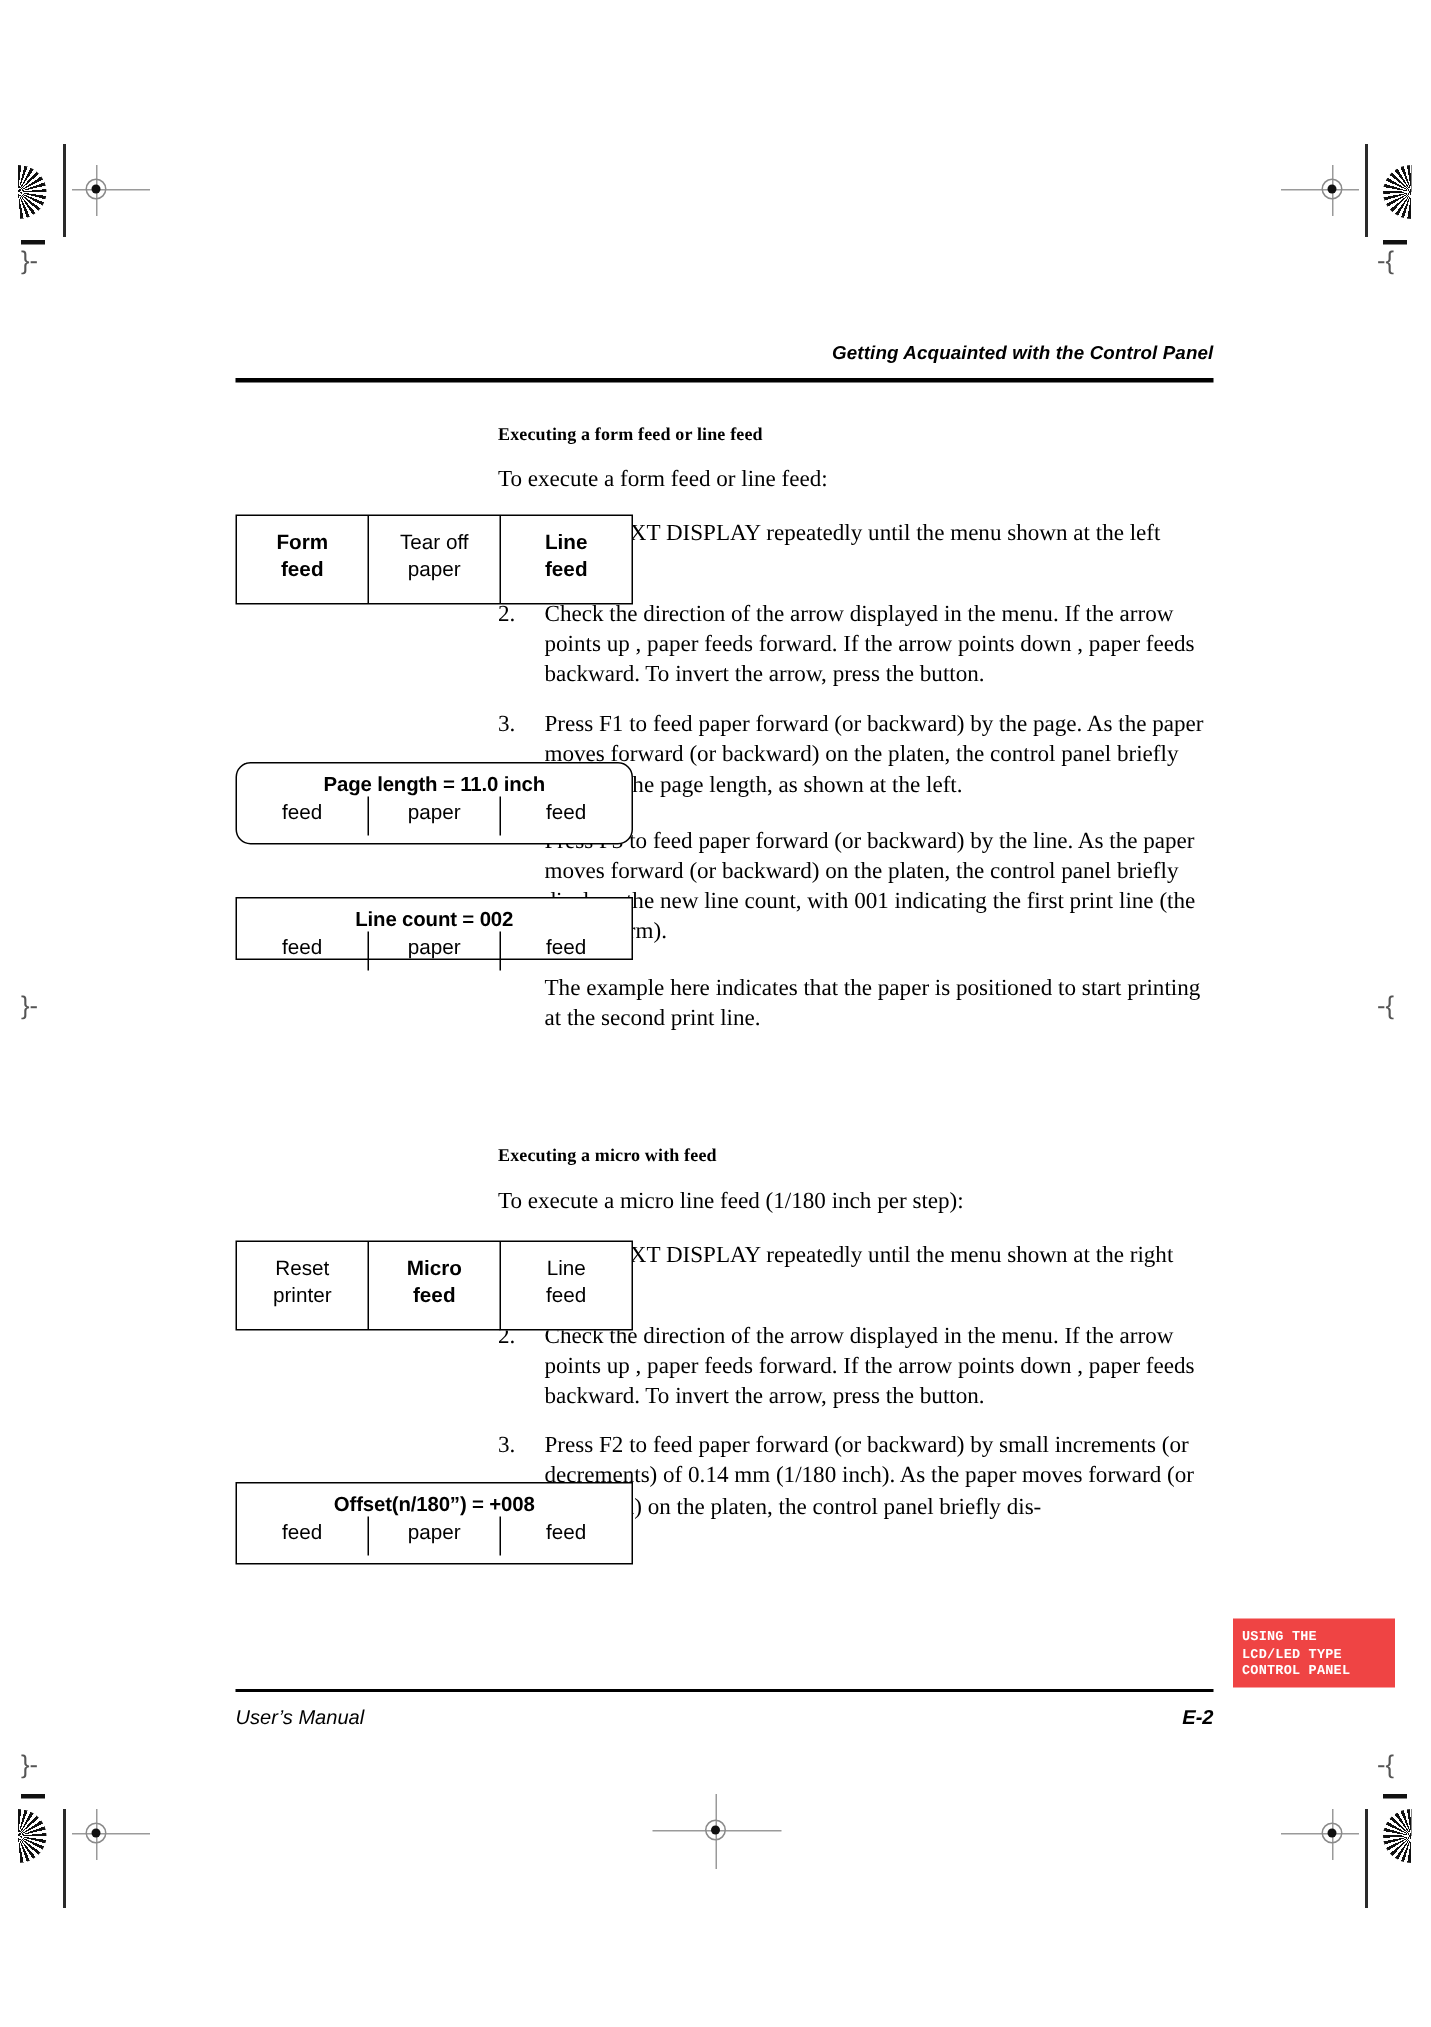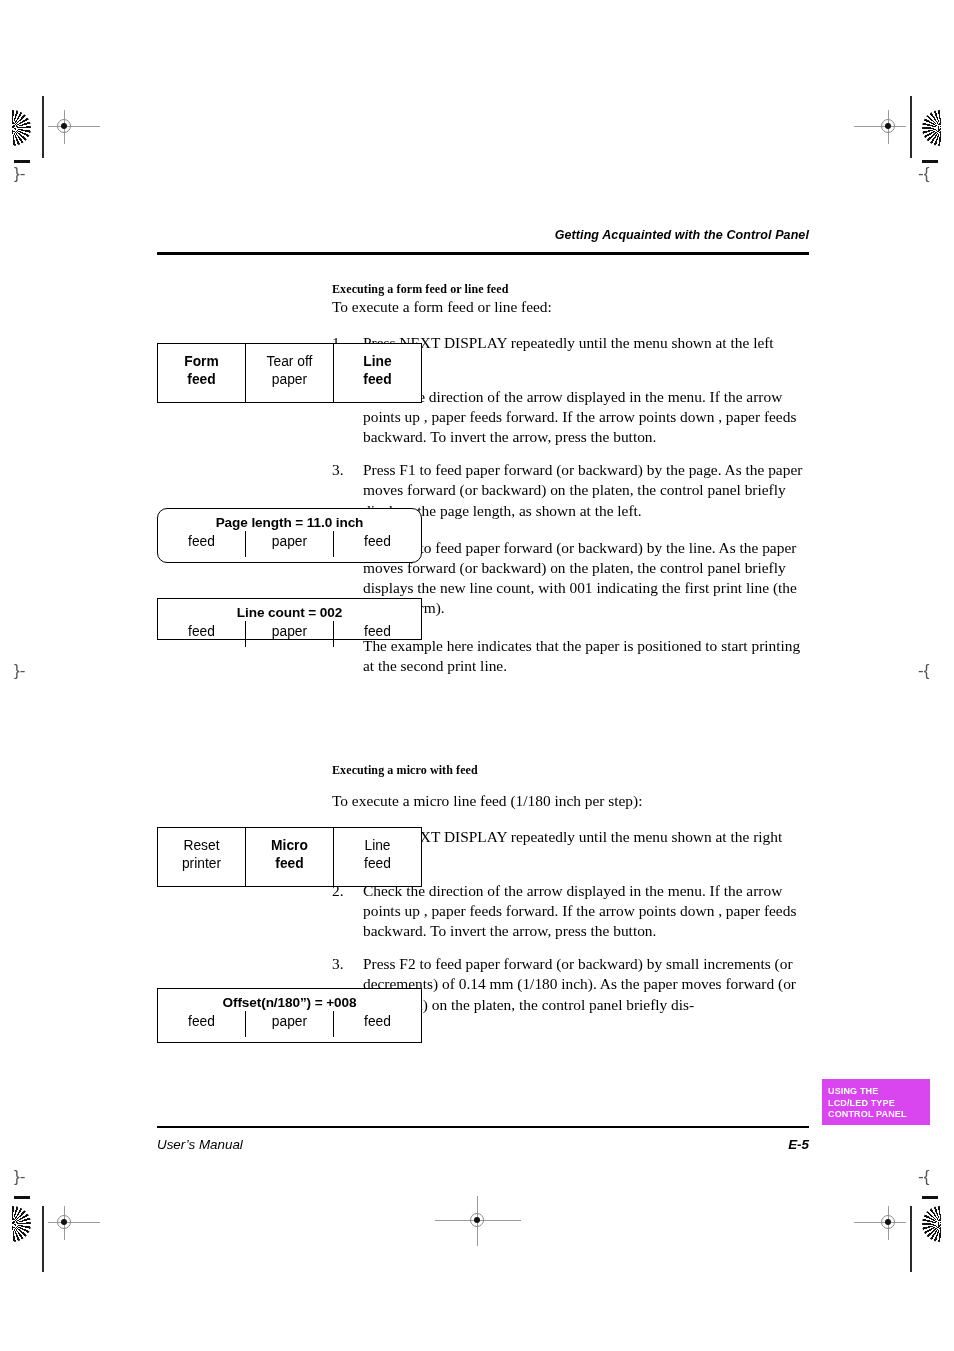--- a/index.html
+++ b/index.html
@@ -160,23 +160,23 @@
   }
   .lcd .cell + .cell { border-left: 1.6px solid #000; }
   .lcd .cell.bold { font-weight: bold; }
   .lcd.tall .cells .cell { padding: 9px 0 11px 0; }
 
   
   .tab-box {
     position: absolute;
     left: 822px; top: 1063px;
     width: 108px; height: 46px;
-    background: #d946ef;
+    background: #ef4444;
     color: #fff;
-    font-family: Liberation Sans, sans-serif;
+    font-family: Liberation Mono, monospace;
     font-weight: bold;
     font-size: 9px;
     line-height: 11.5px;
     letter-spacing: 0.15px;
     padding: 7px 0 0 6px;
     box-sizing: border-box;
   }
   .footer-rule {
     position:absolute;
     left: 157px; top: 1110px;
@@ -259,21 +259,21 @@
   </div>
 </div>
 
 <div class="page">
 
   <div class="header-title">Getting Acquainted with the Control Panel</div>
   <div class="header-rule"></div>
 
   <div class="col-right" style="top:266px;">
     <h2 class="sec-head">Executing a form feed or line feed</h2>
-    <p class="lead" style="">To execute a form feed or line feed:</p>
+    <p class="lead" style="margin-top:13px;">To execute a form feed or line feed:</p>
 
     <ul class="steps">
       <li class="step" style="margin-top:16px;">
         <span class="num">1.</span>
         <p>Press NEXT DISPLAY repeatedly until the menu shown at the left appears.</p>
       </li>
       <li class="step">
         <span class="num">2.</span>
         <p>Check the direction of the arrow displayed in the menu. If the arrow points up   , paper feeds forward. If the arrow points down   , paper feeds backward. To invert the arrow, press the     button.</p>
       </li>
@@ -356,14 +356,14 @@
   </div>
 
   <div class="tab-box">
     <div>USING THE</div>
     <div>LCD/LED TYPE</div>
     <div>CONTROL PANEL</div>
   </div>
 
   <div class="footer-rule"></div>
   <div class="footer-left">User’s Manual</div>
-  <div class="footer-right">E-5</div>
+  <div class="footer-right">E-2</div>
 </div>
 
 </body></html>

